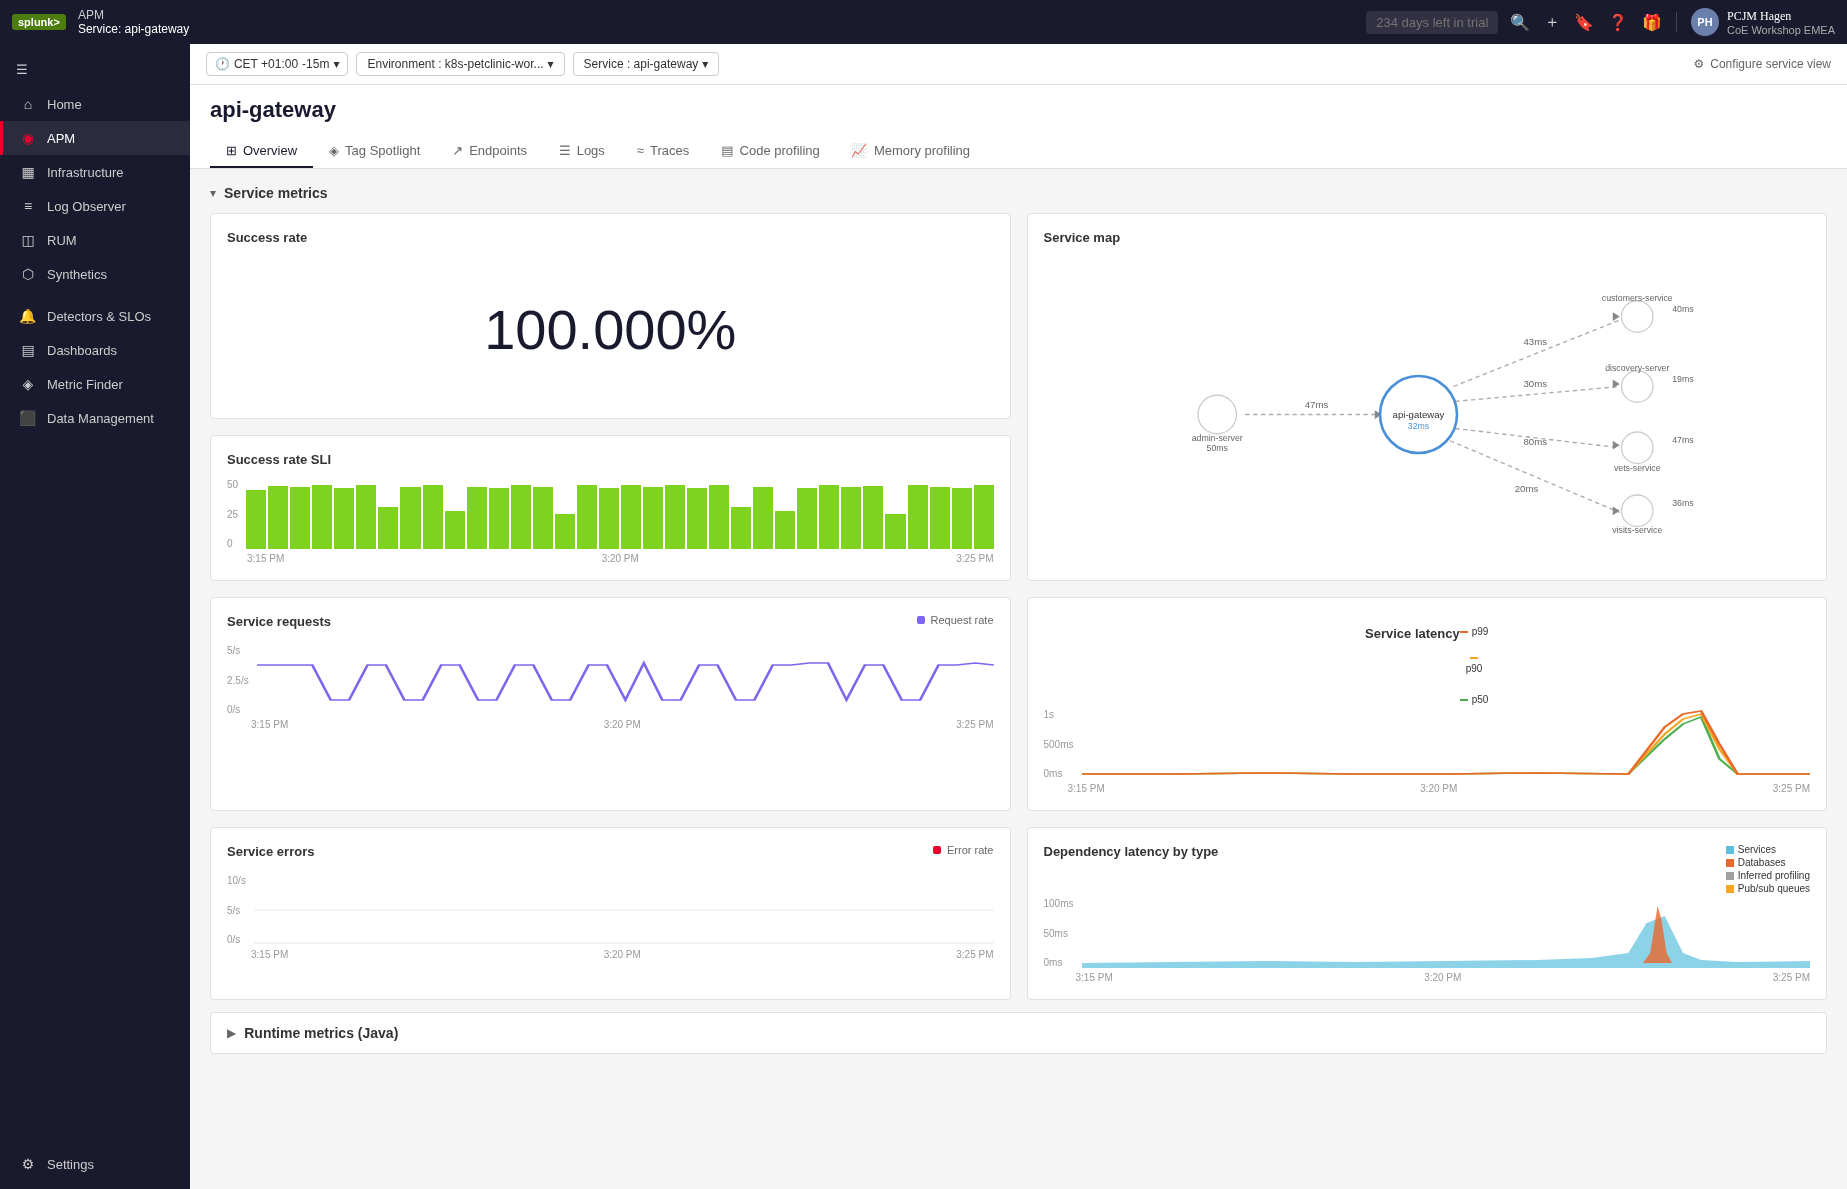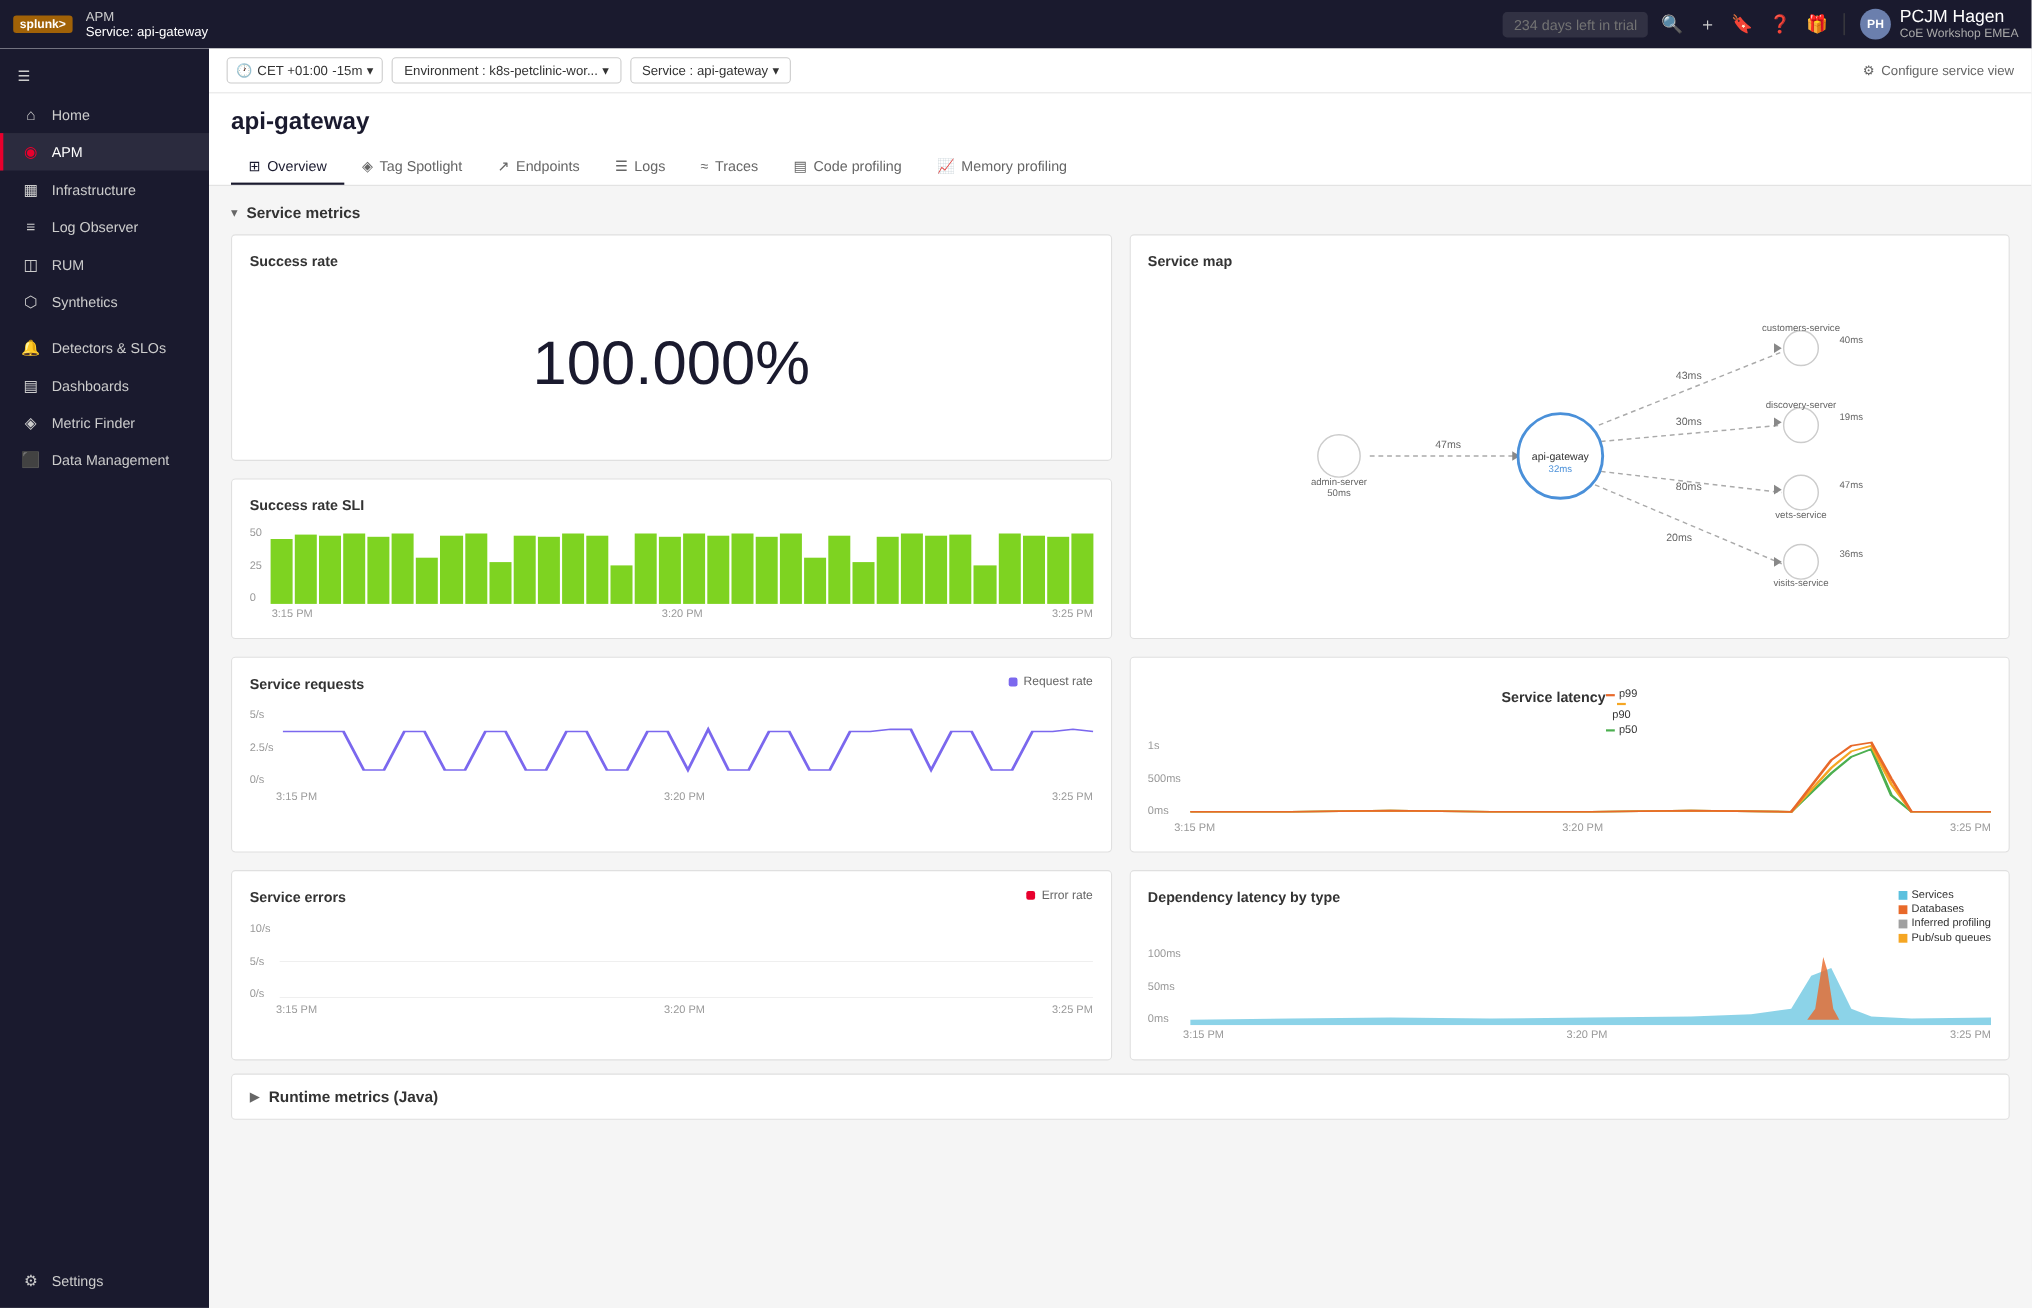--- a/index.html
+++ b/index.html
@@ -1,33 +1,33 @@
 <!DOCTYPE html>
 <html><head>
   <meta charset="utf-8">
   <style>
     * { margin: 0; padding: 0; box-sizing: border-box; }
     body { font-family: -apple-system, BlinkMacSystemFont, 'Segoe UI', sans-serif; background: #f0f0f0; font-size: 13px; color: #333; display: flex; flex-direction: column; height: 100vh; overflow: hidden; }
 
     
     .topbar { background: #1a1a2e; color: #fff; height: 44px; display: flex; align-items: center; padding: 0 12px; gap: 12px; flex-shrink: 0; }
     .topbar-brand { display: flex; align-items: center; gap: 6px; }
-    .brand-logo { background: #a16207; color: #fff; font-weight: bold; font-size: 11px; padding: 2px 6px; border-radius: 3px; }
+    .brand-logo { background: #4d7c0f; color: #fff; font-weight: bold; font-size: 11px; padding: 2px 6px; border-radius: 3px; }
     .topbar-title { display: flex; flex-direction: column; }
     .topbar-title .app-name { font-size: 12px; color: #ccc; }
     .topbar-title .service-name { font-size: 12px; color: #fff; font-weight: 500; }
     .topbar-spacer { flex: 1; }
     .trial-badge { color: #737373; font-size: 13px; font-weight: 500; background: rgba(255,255,255,0.1); padding: 4px 10px; border-radius: 4px; }
     .topbar-icons { display: flex; align-items: center; gap: 14px; }
     .topbar-icon { color: #ccc; font-size: 16px; cursor: pointer; }
     .topbar-divider { width: 1px; height: 20px; background: #444; }
     .user-info { display: flex; align-items: center; gap: 8px; }
     .user-avatar { width: 28px; height: 28px; border-radius: 50%; background: #6b7fad; display: flex; align-items: center; justify-content: center; color: #fff; font-size: 11px; font-weight: bold; }
     .user-name { display: flex; flex-direction: column; }
-    .user-name .name { font-size: 16px; color: #fff; }
+    .user-name .name { font-size: 12px; color: #fff; font-family: Liberation Serif, serif; }
     .user-name .role { font-size: 11px; color: #aaa; text-align: right; }
 
     
     .layout { display: flex; flex: 1; overflow: hidden; }
 
     
     .sidebar { width: 190px; background: #1a1a2e; color: #ccc; display: flex; flex-direction: column; padding: 8px 0; flex-shrink: 0; }
     .sidebar-item { display: flex; align-items: center; gap: 10px; padding: 9px 16px; cursor: pointer; font-size: 13px; color: #ccc; border-left: 3px solid transparent; }
     .sidebar-item.active { color: #fff; border-left: 3px solid #e8002d; background: rgba(255,255,255,0.08); }
     .sidebar-item .icon { width: 18px; text-align: center; font-size: 14px; }
@@ -367,21 +367,21 @@
           <div style="display:flex; justify-content:space-between; font-size:10px; color:#999; margin-top:4px; padding-left:24px;">
             <span>3:15 PM</span>
             <span>3:20 PM</span>
             <span>3:25 PM</span>
           </div>
         </div>
 
         <div class="chart-card">
           <div style="display:flex; justify-content:center; align-items:flex-start;margin-top:12px;">
             <div class="chart-card-title">Service latency</div>
-            <div style="display:flex; flex-direction:column; gap:2px; font-size:10px;">
+            <div style="display:flex; flex-direction:column; gap:20px; font-size:10px;">
               <div style="display:flex; align-items:center; gap:4px;">
                   <span style="width:8px;height:2px;background:#e8692a;display:inline-block;"></span>
                   <span>p99</span>
                 </div>
               <div style="display:flex; align-items:center; gap:4px;flex-direction:column;">
                   <span style="width:8px;height:2px;background:#f5a623;display:inline-block;"></span>
                   <span>p90</span>
                 </div>
               <div style="display:flex; align-items:center; gap:4px;">
                   <span style="width:8px;height:2px;background:#4caf50;display:inline-block;"></span>

